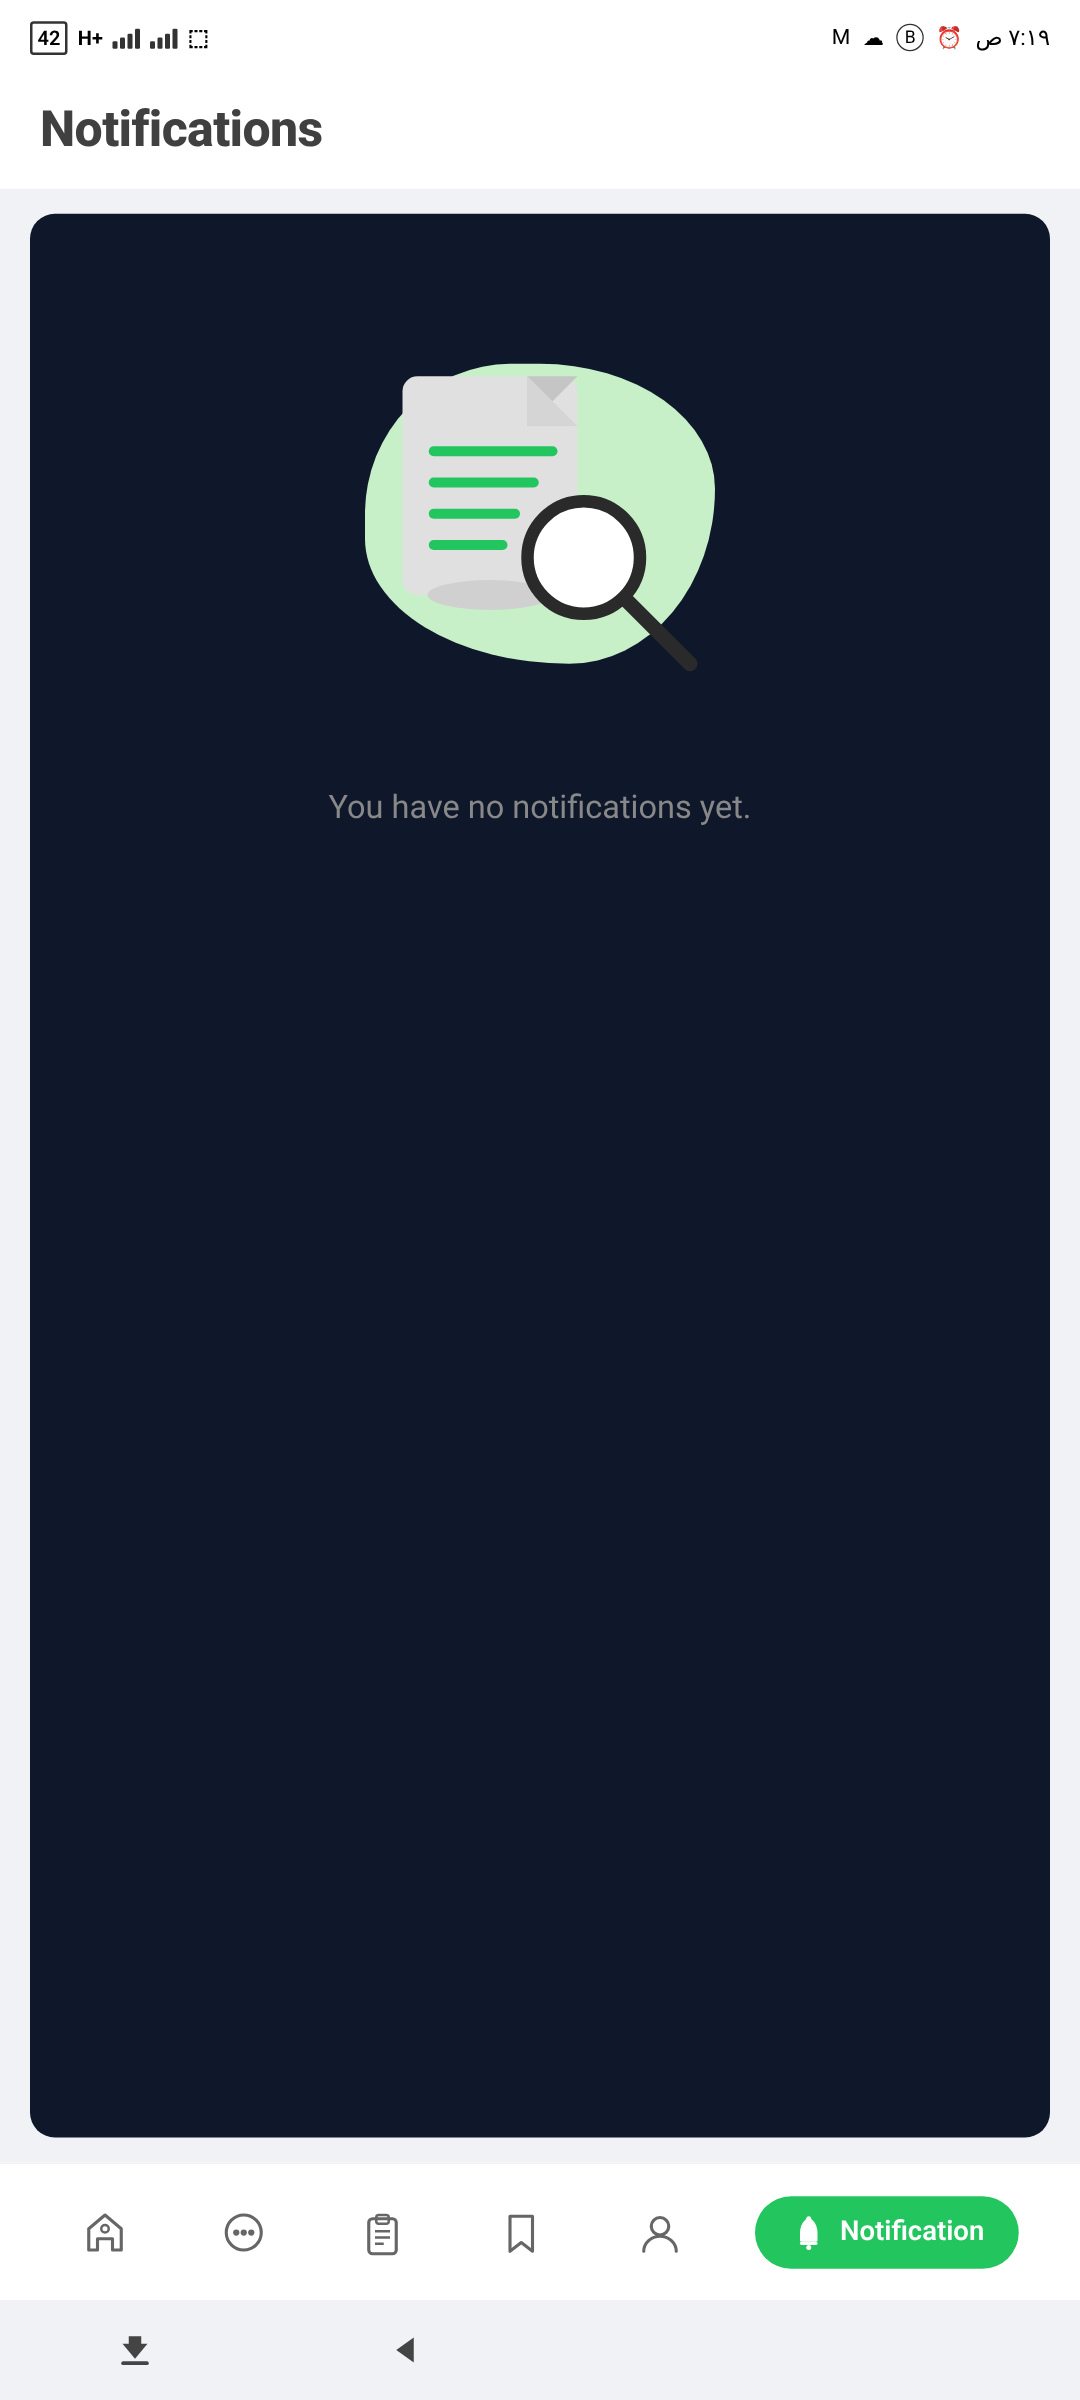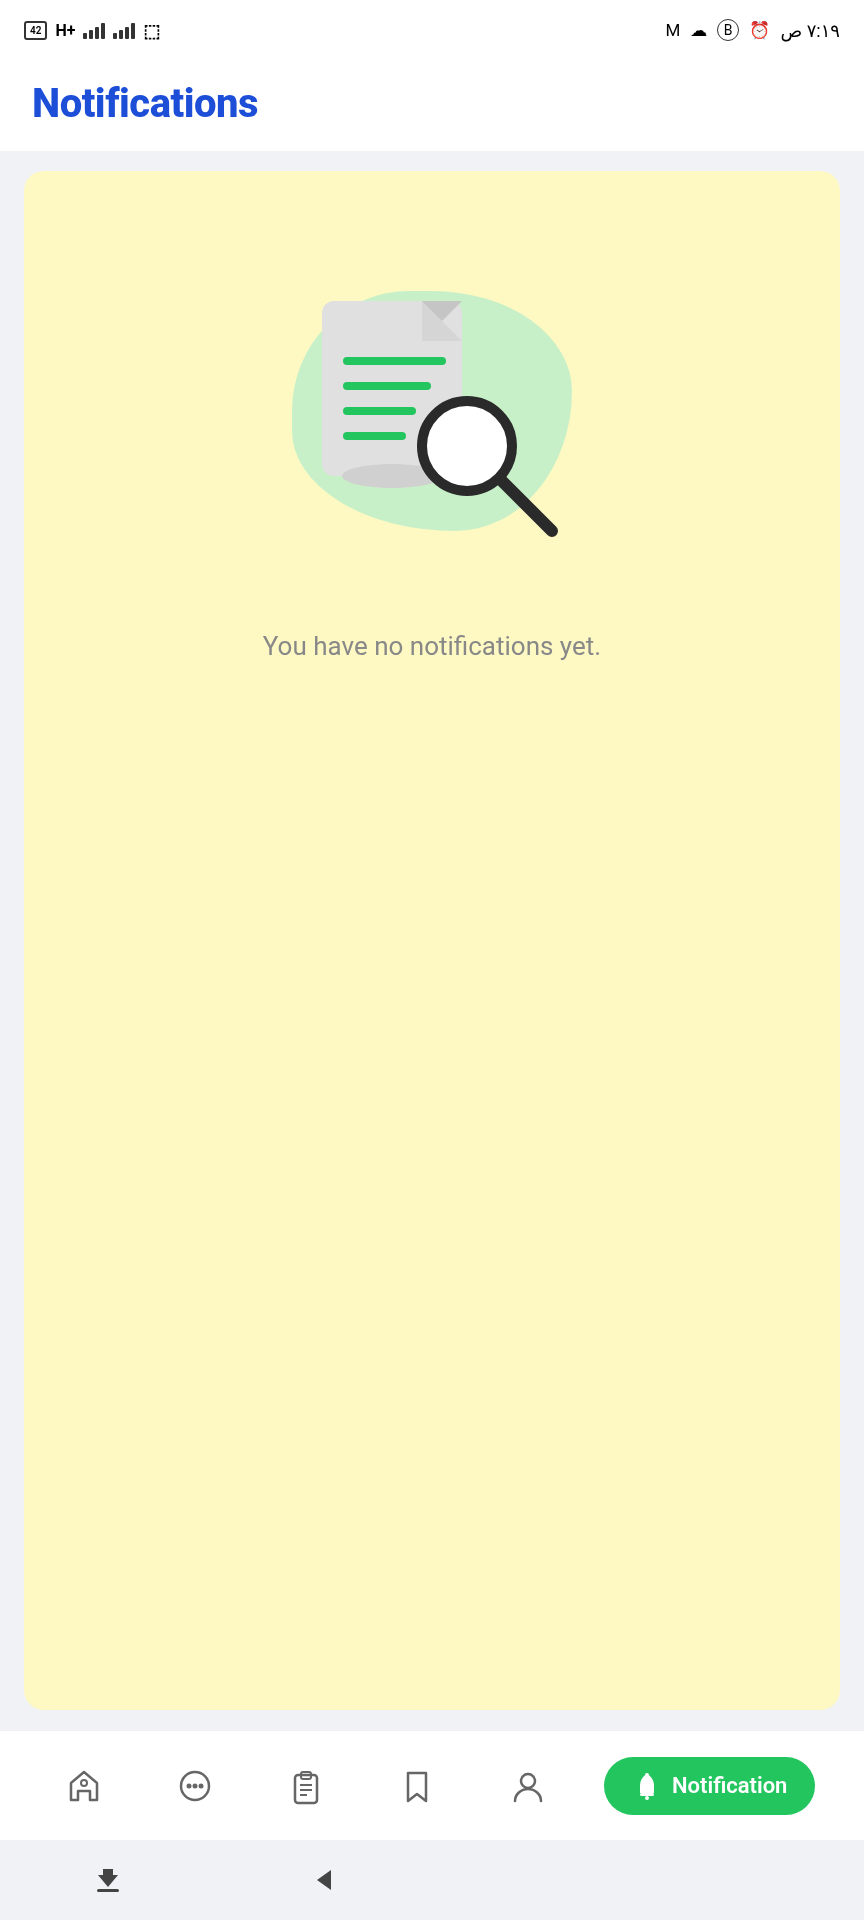--- a/index.html
+++ b/index.html
@@ -28,21 +28,21 @@
       display: flex;
       align-items: center;
       gap: 8px;
       font-size: 20px;
       font-weight: 600;
     }
     .battery-icon {
       border: 2px solid #333;
       border-radius: 3px;
       padding: 2px 4px;
-      font-size: 10px;
+      font-size: 16px;
       position: relative;
     }
     .signal-bars {
       display: flex;
       align-items: flex-end;
       gap: 2px;
       height: 18px;
     }
     .signal-bars span {
       width: 4px;
@@ -68,33 +68,33 @@
 
     
     .page-header {
       background: #ffffff;
       padding: 20px 32px 24px;
       flex-shrink: 0;
     }
     .page-title {
       font-size: 40px;
       font-weight: 800;
-      color: #1d4ed8;
+      color: #404040;
       letter-spacing: -0.5px;
     }
 
     
     .main-content {
       flex: 1;
       padding: 20px 24px;
       overflow: hidden;
     }
 
     .notifications-card {
-      background: #fef9c3;
+      background: #0f172a;
       border-radius: 20px;
       height: 100%;
       display: flex;
       flex-direction: column;
       align-items: center;
       justify-content: flex-start;
       padding-top: 80px;
     }
 
     

